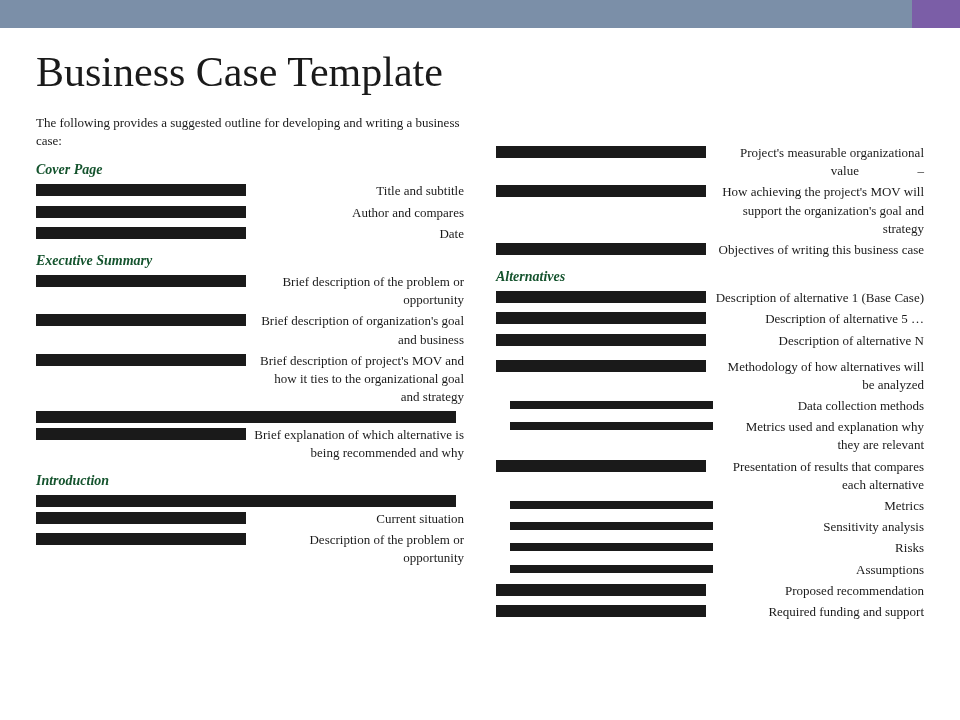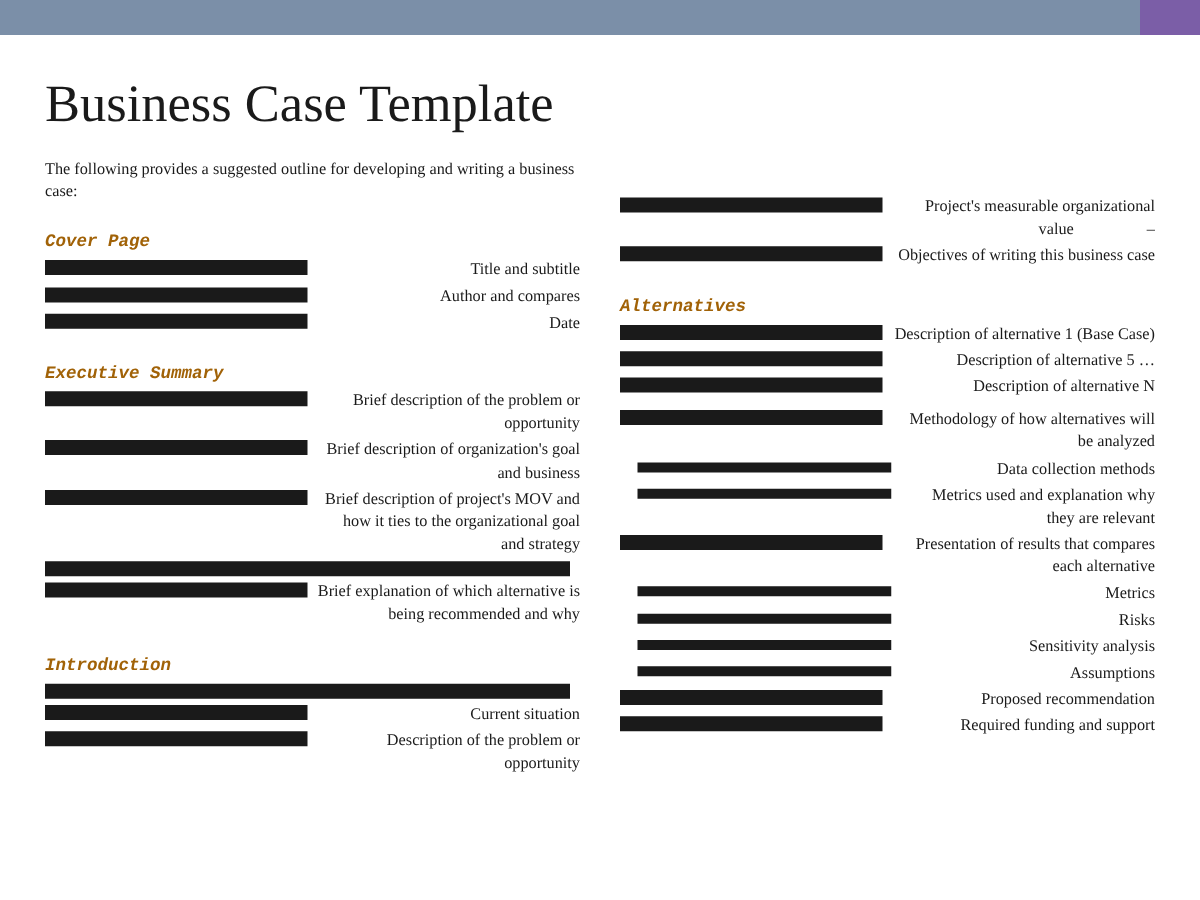--- a/index.html
+++ b/index.html
@@ -20,21 +20,21 @@
     .top-bar-accent {
       position: absolute;
       right: 0;
       top: 0;
       width: 48px;
       height: 28px;
       background: #7b5ea7;
     }
 
     .content {
-      padding: 32px 36px 18px 36px;
+      padding: 20px 36px 18px 36px;
     }
 
     .page-title {
       font-size: 42px;
       font-weight: normal;
       color: #1a1a1a;
       margin-bottom: 18px;
       font-family: 'Times New Roman', Times, serif;
     }
 
@@ -50,26 +50,25 @@
     }
 
     .intro-text {
       font-size: 13px;
       margin-bottom: 12px;
       line-height: 1.4;
     }
 
     .section-heading {
       font-style: italic;
-      color: #a16207;
+      color: #14532d;
       font-size: 14px;
       font-weight: bold;
-      margin-top: 24px;
+      margin-top: 10px;
       margin-bottom: 4px;
-      font-family: Liberation Mono, monospace;
     }
 
     .bullet-list {
       list-style: none;
       padding: 0;
       margin: 0 0 8px 0;
     }
 
     .bullet-list li {
       display: flex;
@@ -183,20 +182,24 @@
     <div class="col">
 
       <div style="margin-top: 30px;">
         <ul class="bullet-list">
           <li>
             <span class="bullet-icon"></span>
             <span>Project's measurable organizational value &nbsp;&nbsp;&nbsp;&nbsp;&nbsp;&nbsp;&nbsp;&nbsp;&nbsp;&nbsp;&nbsp;&nbsp;&nbsp;&nbsp;&nbsp;&nbsp; –</span>
           </li>
           <li>
             <span class="bullet-icon"></span>
+            <span>How achieving the project's MOV will support the organization's goal and strategy</span>
+          </li>
+          <li>
+            <span class="bullet-icon"></span>
             <span>Objectives of writing this business case</span>
           </li>
         </ul>
       </div>
 
       <div>
         <div class="section-heading">Alternatives</div>
         <ul class="bullet-list">
           <li>
             <span class="bullet-icon"></span>
@@ -230,25 +233,25 @@
           <li>
             <span class="bullet-icon"></span>
             <span>Presentation of results that compares each alternative</span>
           </li>
           <li>
             <span class="bullet-icon small"></span>
             <span>Metrics</span>
           </li>
           <li>
             <span class="bullet-icon small"></span>
+            <span>Sensitivity analysis</span>
+          </li>
+          <li>
+            <span class="bullet-icon small"></span>
             <span>Risks</span>
-          </li>
-          <li>
-            <span class="bullet-icon small"></span>
-            <span>Sensitivity analysis</span>
           </li>
           <li>
             <span class="bullet-icon small"></span>
             <span>Assumptions</span>
           </li>
           <li>
             <span class="bullet-icon"></span>
             <span>Proposed recommendation</span>
           </li>
           <li>

